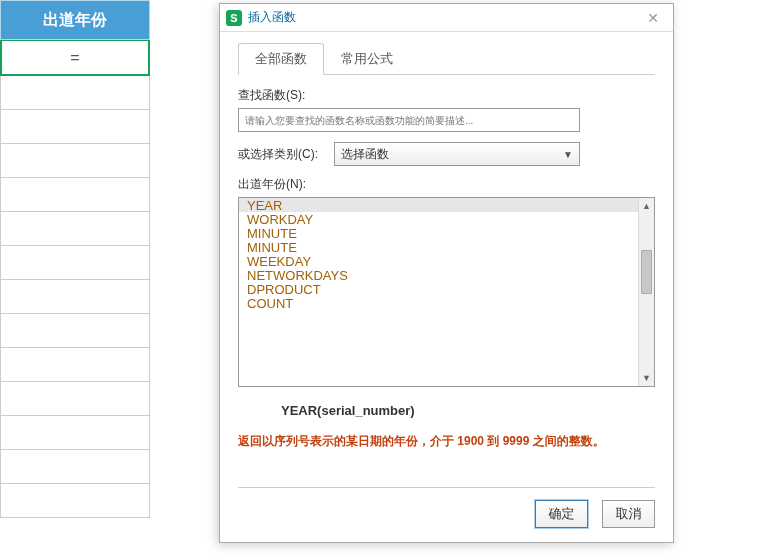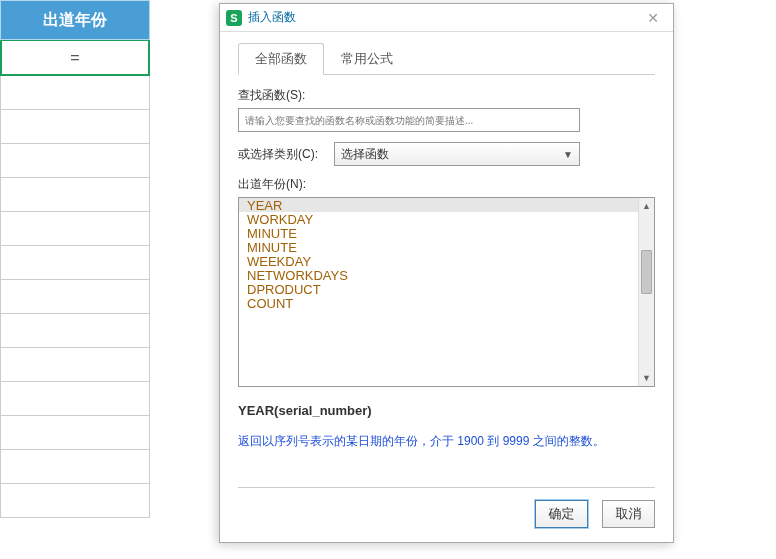--- a/index.html
+++ b/index.html
@@ -36,22 +36,22 @@
   .listbox { border: 1px solid #999; height: 190px; overflow: hidden; position: relative; display: flex; }
   .list-items { flex: 1; overflow: hidden; }
   .list-item { padding: 4px 8px; font-size: 13px; color: #a16207; cursor: pointer; height: 14px; display: flex; align-items: center; }
   .list-item.selected { background: #e6e6e6; }
   .scrollbar { width: 16px; background: #f0f0f0; position: relative; border-left: 1px solid #ddd; }
   .scroll-arrow { height: 16px; display: flex; align-items: center; justify-content: center; font-size: 9px; color: #666; cursor: pointer; }
   .scroll-track { position: absolute; top: 16px; bottom: 16px; left: 0; right: 0; }
   .scroll-thumb { position: absolute; left: 2px; right: 2px; top: 36px; height: 44px; background: #c8c8c8; border: 1px solid #aaa; border-radius: 1px; }
 
   .desc-box { margin-top: 16px; min-height: 80px; }
-  .syntax { font-weight: bold; font-size: 13px; margin-bottom: 14px; }
-  .desc-text { font-size: 12px; color: #1d4ed8; line-height: 1.6; }
+  .syntax { font-weight: bold; font-size: 13px; margin-bottom: 14px; margin-left: 43px; }
+  .desc-text { font-size: 12px; color: #c2410c; line-height: 1.6; font-weight: bold; }
 
   .separator { height: 1px; background: #ccc; margin-top: auto; margin-bottom: 12px; }
   .btn-row { display: flex; justify-content: flex-end; gap: 14px; }
   .btn { width: 53px; height: 28px; border: 1px solid #999; background: linear-gradient(#fff,#eee); display: flex; align-items: center; justify-content: center; font-size: 13px; cursor: pointer; }
   .btn.primary { border: 1px solid #3b7db8; outline: 1px solid #a8cdea; }
 </style>
 </head>
 <body>
 
 <div class="sheet">

